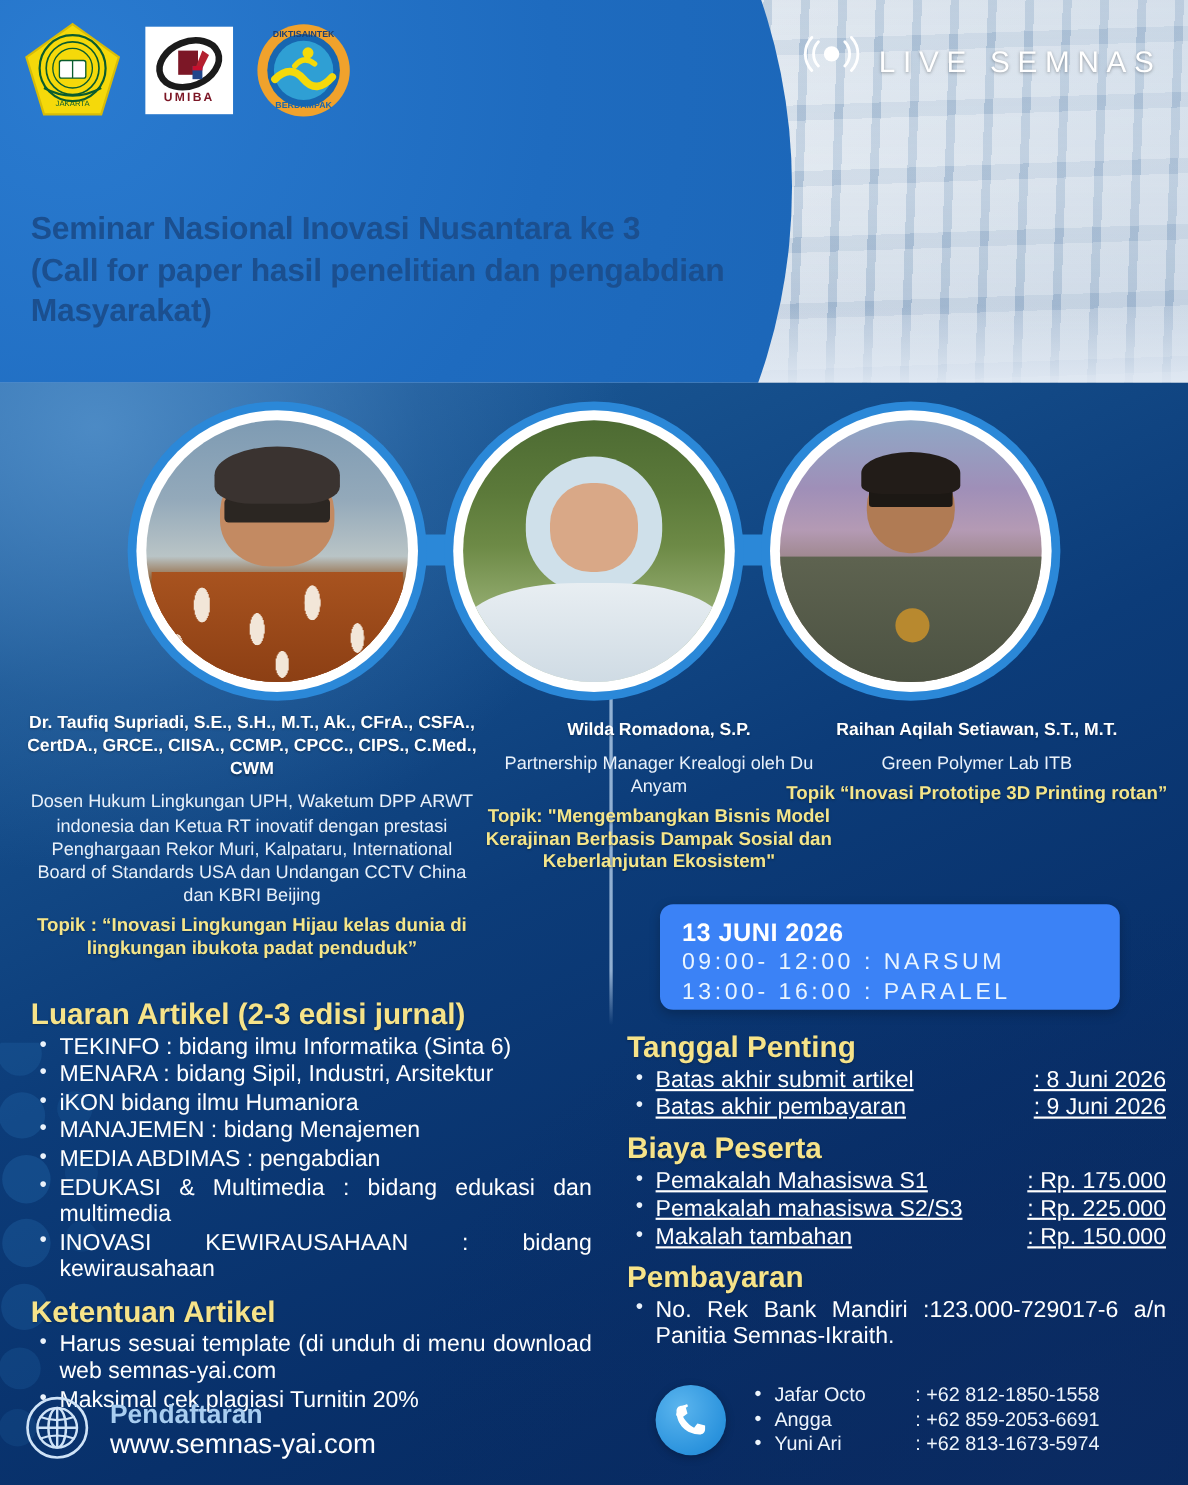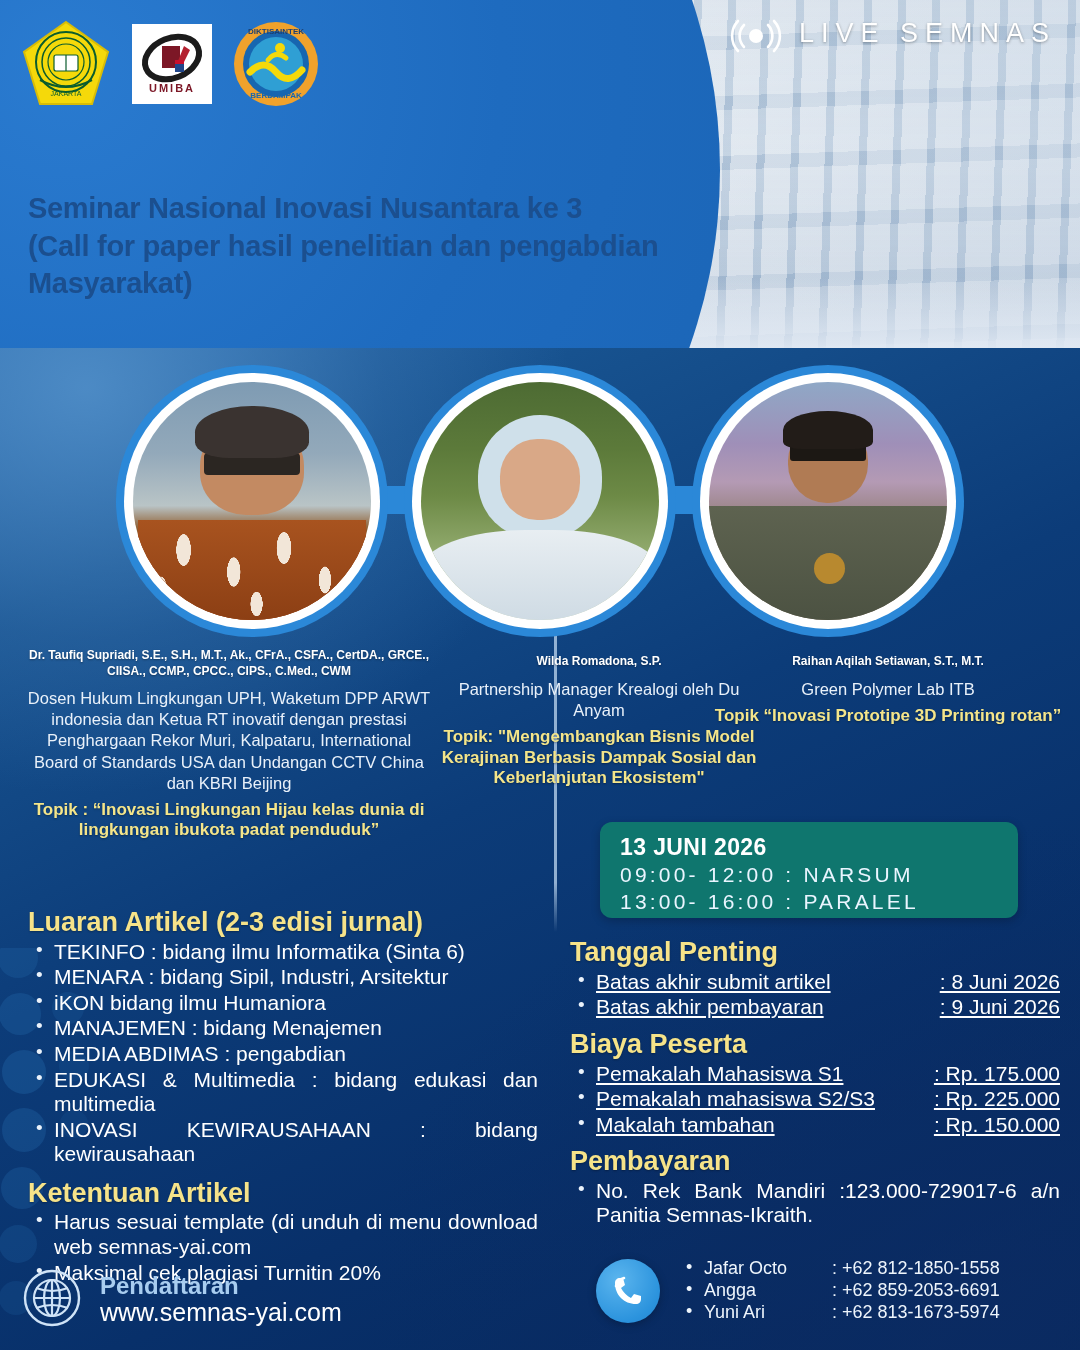--- a/index.html
+++ b/index.html
@@ -52,22 +52,22 @@
     background:#1f6fc4;
     background:radial-gradient(circle at 38% 40%, #2a7bd0 0%, #1e6bbf 48%, #1a63b3 100%);
   }
 
   
   .logos{ position:absolute; left:20px; top:18px; display:flex; align-items:center; gap:20px; z-index:6;}
   .logo{ display:block; }
 
   
   .live{
-    position:absolute; right:24px; top:18px; z-index:6;
-    display:flex; align-items:flex-start; gap:16px;
+    position:absolute; right:24px; top:31px; z-index:6;
+    display:flex; align-items:flex-end; gap:16px;
     color:#ffffff;
   }
   .live-label{
     font-size:27px; letter-spacing:7px; font-weight:400; color:#fff;
     text-shadow:0 1px 3px rgba(0,0,0,.35);
   }
 
   
   .title{
     position:absolute; left:28px; top:190px; width:960px; z-index:7;
@@ -141,35 +141,35 @@
   .p3{ background:linear-gradient(180deg,#8fa8c6 0%,#9f8fb8 26%,#b49ab4 42%,#7d6a52 70%,#6a5c48 100%); }
   .p3:before{content:"";position:absolute;left:33%;top:17%;width:34%;height:34%;border-radius:48%;background:#b07b54;}
   .p3:after{content:"";position:absolute;left:31%;top:12%;width:38%;height:16%;border-radius:50% 50% 20% 20%;background:#221c18;}
   .p3 .acc{position:absolute;left:34%;top:26%;width:32%;height:7%;background:#1c1814;border-radius:3px;}
   .p3 .shirt{position:absolute;left:-2%;top:52%;width:104%;height:48%;background:linear-gradient(180deg,#5e6350,#4c5242);}
   .p3 .medal{position:absolute;left:44%;top:72%;width:13%;height:13%;border-radius:50%;background:#b8892f;}
 
   
   .sp-col{ position:absolute; text-align:center; }
   .sp-name{
-    font-size:12px; font-weight:bold; color:#ffffff; line-height:1.30;
+    font-size:16px; font-weight:bold; color:#ffffff; line-height:1.30;
     text-shadow:0 1px 2px rgba(0,0,0,.35);
   }
   .sp-desc{
     font-size:16.5px; color:#e9f1fa; line-height:1.28; margin-top:9px;
   }
   .sp-topic{
     font-size:17px; font-weight:bold; color:#f4e58a; line-height:1.22; margin-top:6px;
     text-shadow:0 1px 2px rgba(0,0,0,.35);
   }
 
   
   .datecard{
     position:absolute; left:600px; top:822px; width:418px; height:96px;
-    background:#0f766e; border-radius:12px; padding:12px 20px;
+    background:#3b82f6; border-radius:12px; padding:12px 20px;
     box-shadow:0 3px 10px rgba(0,0,0,.22);
   }
   .dc-date{ font-size:23px; font-weight:bold; color:#fff; letter-spacing:.4px; }
   .dc-line{ font-size:21px; color:#eaf5ff; letter-spacing:3.2px; line-height:1.30; }
 
   
   .h-sec{
     font-size:27px; font-weight:bold; color:#f6e389; line-height:1.1;
     text-shadow:0 1px 2px rgba(0,0,0,.3);
   }

